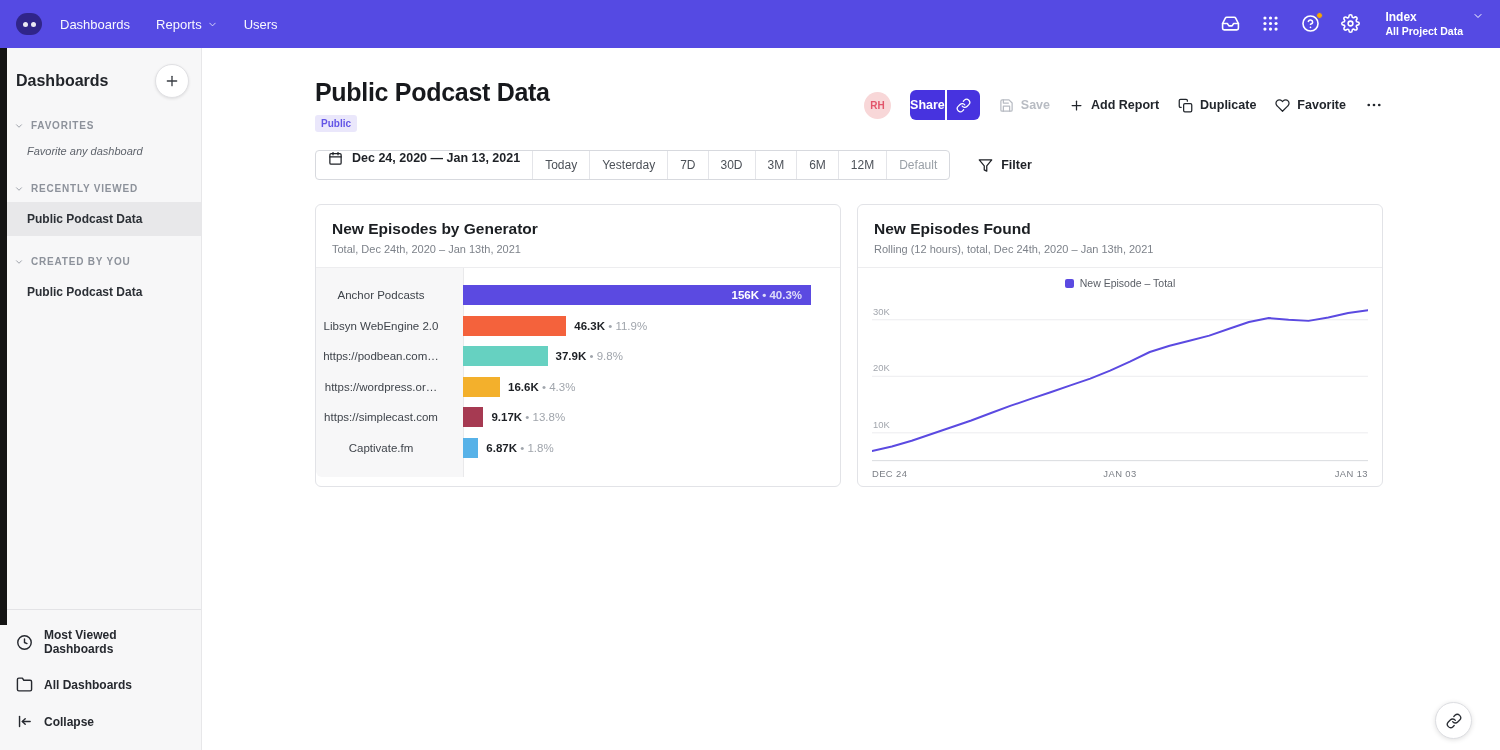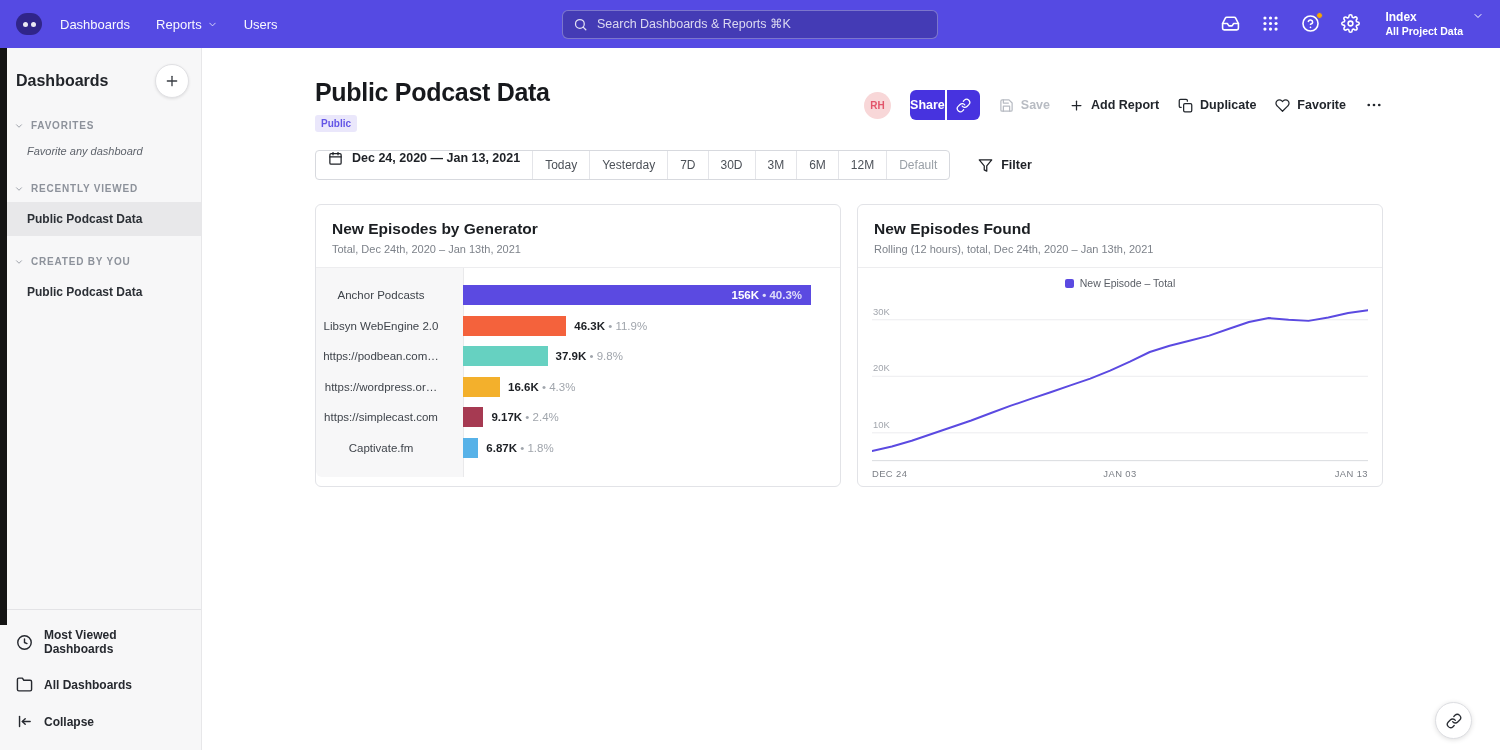--- a/index.html
+++ b/index.html
@@ -112,31 +112,20 @@
           <span class="icon" style="width: 11px; height: 11px; opacity: 0.85;">
             <svg viewBox="0 0 24 24">
               <polyline points="6 9 12 15 18 9"></polyline>
             </svg>
           </span>
         </div>
         <div class="nav-item">
           <span>Users</span>
         </div>
       </nav>
-    <div class="nav-center">
-      <div class="searchbar">
-        <span style="opacity: 0.85; width: 15px; height: 15px;" class="icon">
-            <svg viewBox="0 0 24 24">
-              <circle cx="11" cy="11" r="7"></circle>
-              <line x1="20.5" y1="20.5" x2="16.2" y2="16.2"></line>
-            </svg>
-          </span>
-        <input class="search-input" placeholder="Search Dashboards &amp; Reports ⌘K" style="">
-      </div>
-    </div>
     <div class="nav-right" id="nav-right">
         <div class="nav-icon-btn"><span class="icon" style="width: 19px; height: 19px;">
             <svg viewBox="0 0 24 24">
               <polyline points="22 12 16 12 14 15 10 15 8 12 2 12"></polyline>
               <path d="M5.45 5.11L2 12v6a2 2 0 0 0 2 2h16a2 2 0 0 0 2-2v-6l-3.45-6.89A2 2 0 0 0 16.76 4H7.24a2 2 0 0 0-1.79 1.11z"></path>
             </svg>
           </span></div>
         <div class="nav-icon-btn"><span class="icon" style="width: 19px; height: 19px;">
             <svg viewBox="0 0 24 24">
               <g fill="currentColor" stroke="none">
@@ -385,21 +374,21 @@
                 <div class="bar-cat">https://wordpress.or…</div>
                 <div class="bar-track">
                   <div class="bar-fill" style="background: rgb(243, 176, 44); width: 10.38%;"></div>
                   <div class="bar-val"><span>16.6K</span><span class="pct"> • 4.3%</span></div>
                 </div>
               </div>
               <div class="bar-row">
                 <div class="bar-cat">https://simplecast.com</div>
                 <div class="bar-track">
                   <div class="bar-fill" style="background: rgb(166, 58, 82); width: 5.73%;"></div>
-                  <div class="bar-val"><span>9.17K</span><span class="pct"> • 2.4%</span></div>
+                  <div class="bar-val"><span>9.17K</span><span class="pct"> • 13.8%</span></div>
                 </div>
               </div>
               <div class="bar-row">
                 <div class="bar-cat">Captivate.fm</div>
                 <div class="bar-track">
                   <div class="bar-fill" style="background: rgb(87, 178, 232); width: 4.29%;"></div>
                   <div class="bar-val"><span>6.87K</span><span class="pct"> • 1.8%</span></div>
                 </div>
               </div>
             </div>

